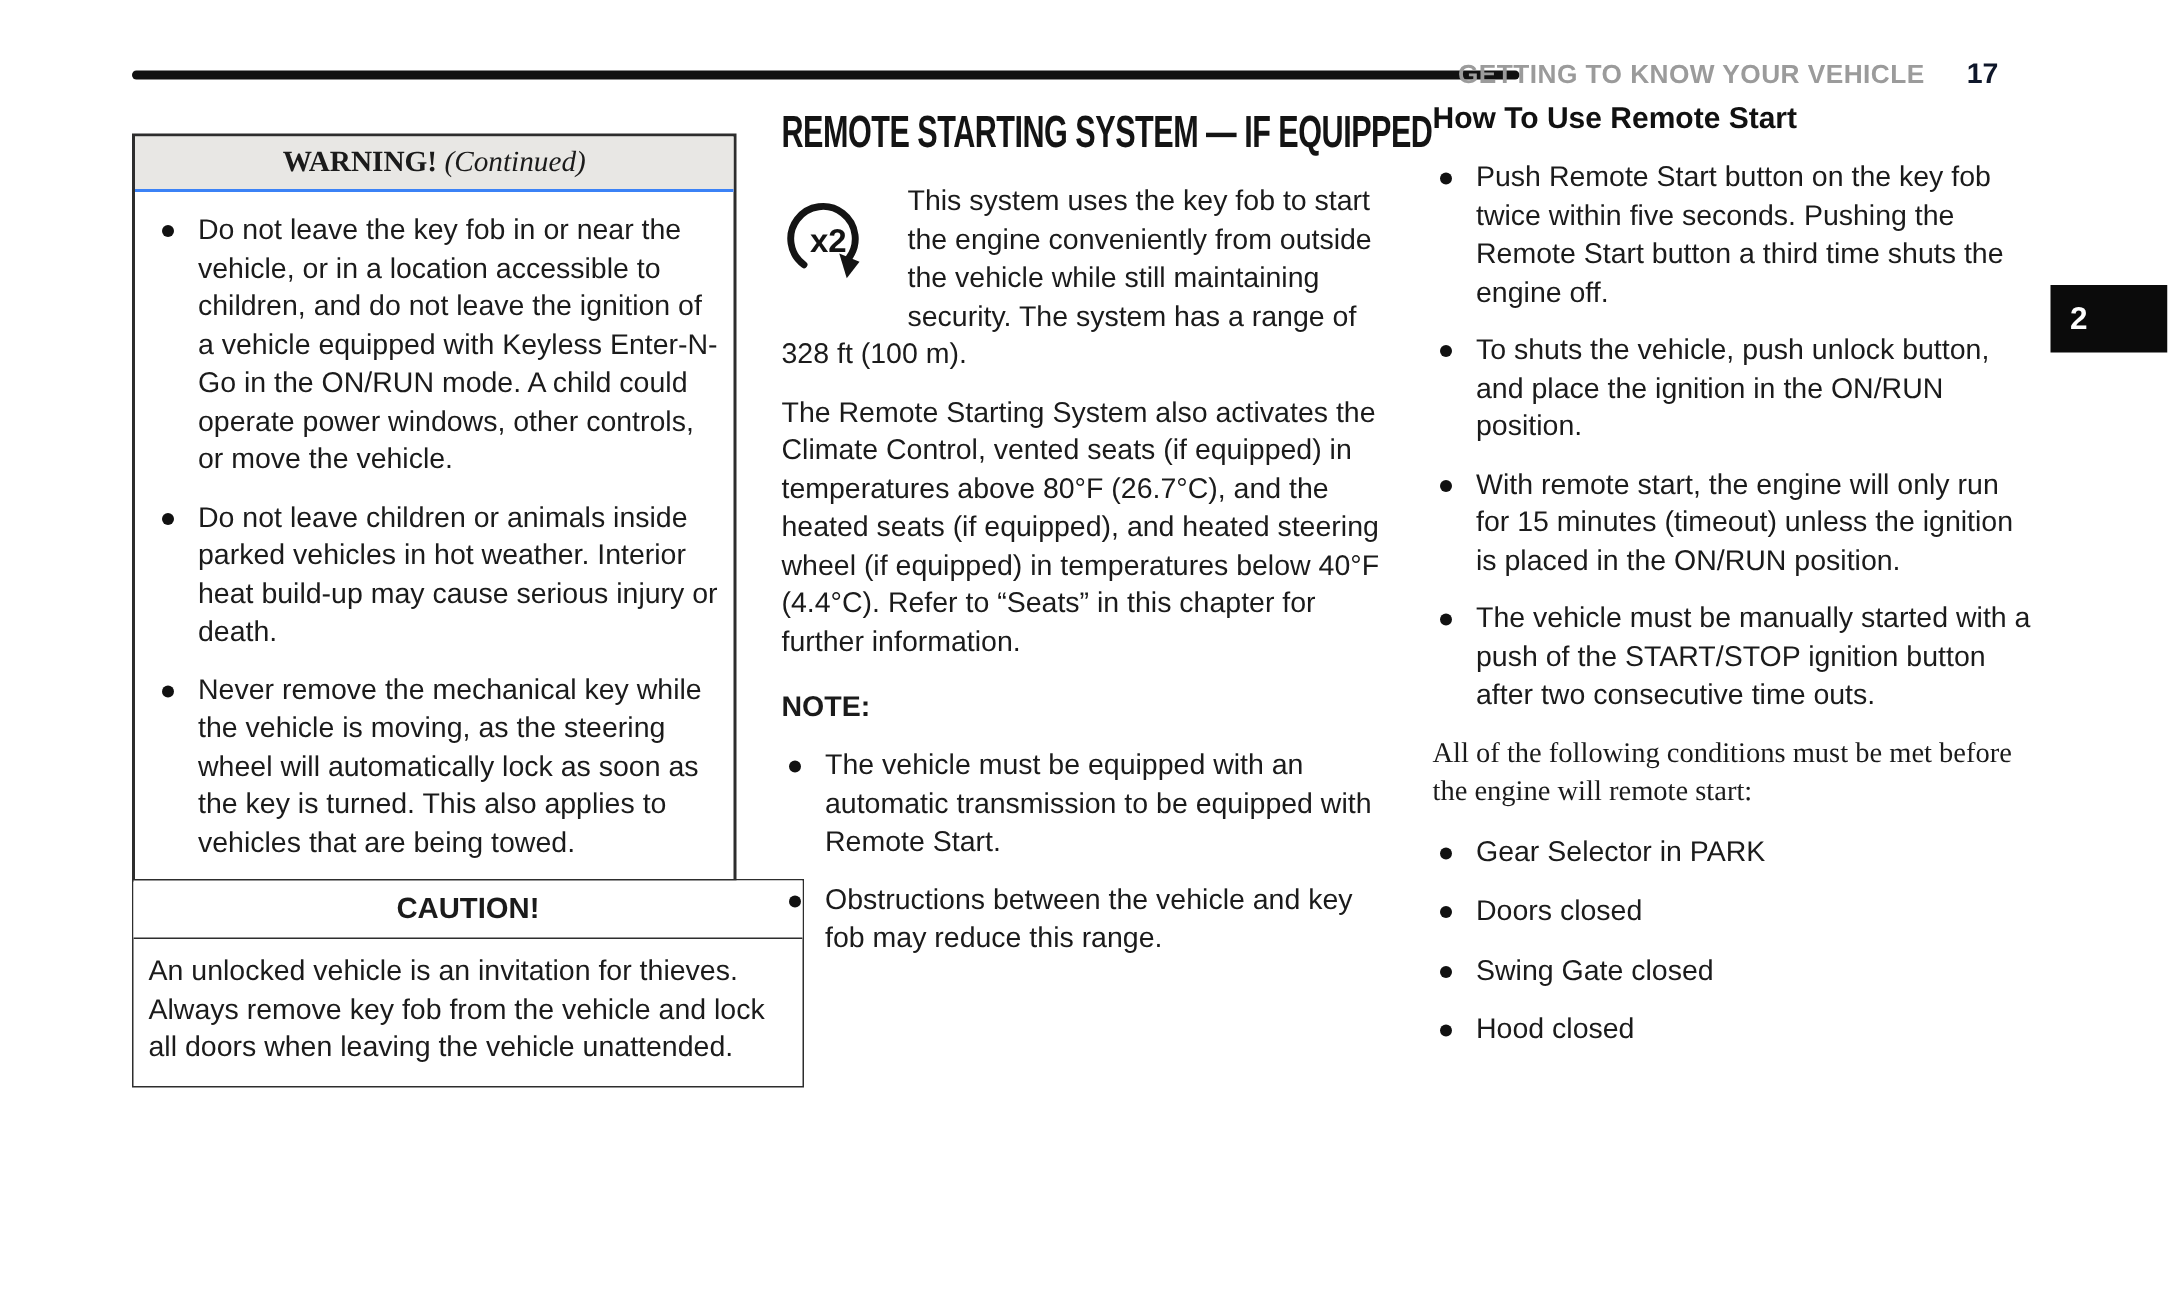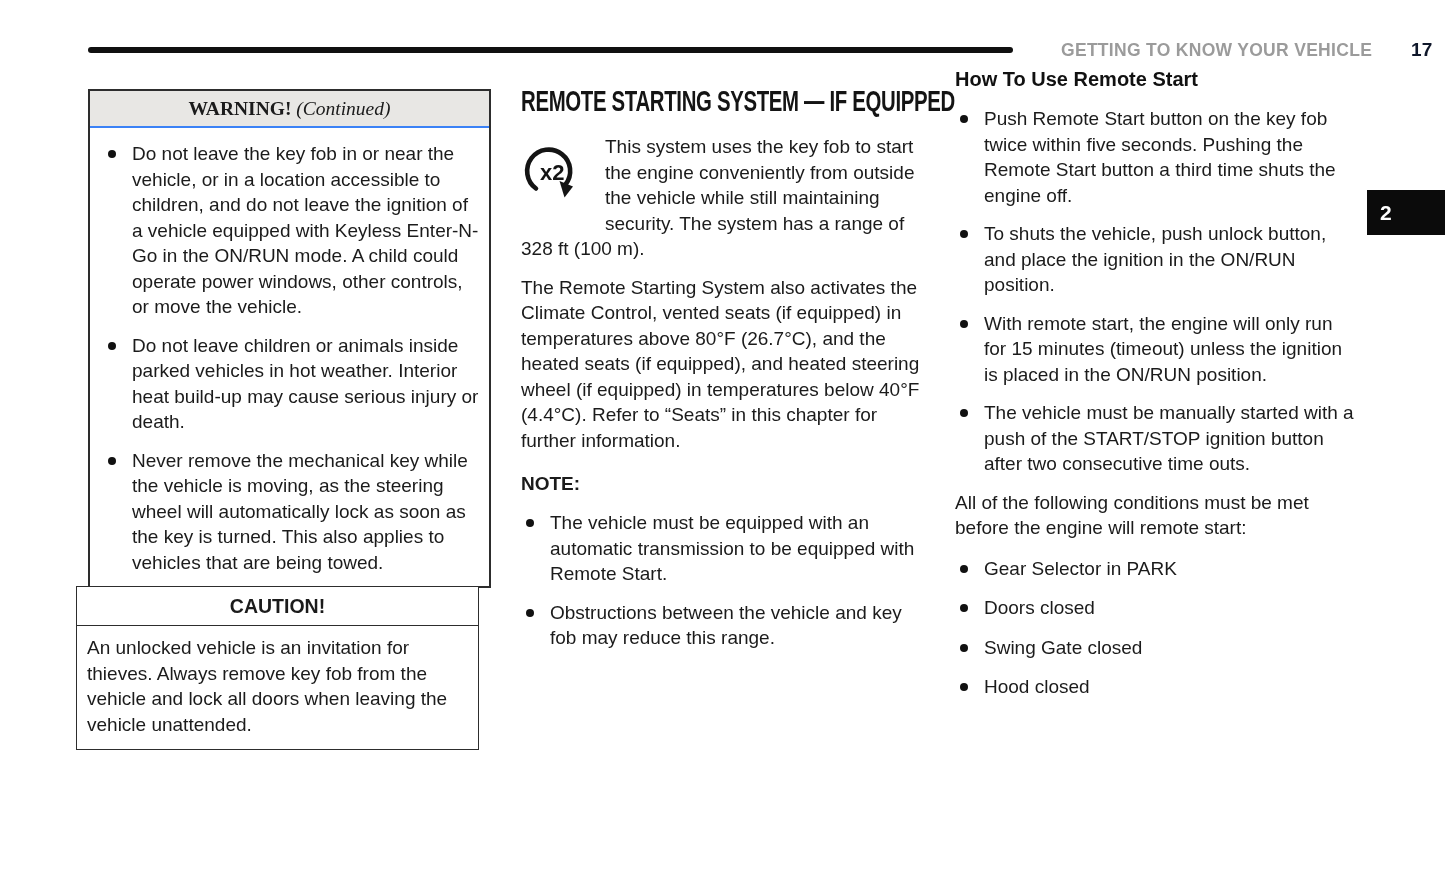--- a/index.html
+++ b/index.html
@@ -2,54 +2,54 @@
 <html><head>
 <meta charset="utf-8">
 <style>
   html,body{margin:0;padding:0;}
   body{
     width:1445px;height:874px;position:relative;background:#ffffff;
     font-family:"Liberation Sans",sans-serif;color:#1b1b1b;overflow:hidden;
   }
   
   .top-rule{position:absolute;left:88px;top:47px;width:925px;height:6px;background:#101010;border-radius:3px;}
-  .page-header{position:absolute;top:39px;left:1061px;width:330px;display:flex;align-items:baseline;gap:39px;justify-content:space-between;}
+  .page-header{position:absolute;top:39px;left:972px;width:330px;display:flex;align-items:baseline;gap:28px;justify-content:space-between;}
   .section-title{color:#9b9b9b;font-size:17.5px;font-weight:bold;letter-spacing:.3px;white-space:nowrap;}
   .page-number{color:#0f172a;font-size:19px;font-weight:bold;}
   
   .chapter-tab{position:absolute;left:1367px;top:190px;width:78px;height:45px;background:#0b0b0b;color:#fff;
     font-size:21px;font-weight:bold;display:flex;align-items:center;padding-left:13px;box-sizing:border-box;}
   
   .body-text{font-size:19px;line-height:25.5px;}
   ul.bullets{list-style:none;margin:0;padding:0;}
   ul.bullets li{position:relative;padding-left:29px;margin:0 0 13px 0;font-size:19px;line-height:25.5px;}
   ul.bullets li::before{content:"";position:absolute;left:5px;top:9px;width:8px;height:8px;border-radius:50%;background:#111;}
   
   .warning-box{position:absolute;left:88px;top:89px;width:403px;border:2px solid #2d2d2d;box-sizing:border-box;}
   .warning-box .box-header{background:#e8e7e4;border-bottom:2px solid #3b82f6;text-align:center;
     font-size:19.5px;padding:7px 4px 6px 4px;font-family:Liberation Serif, serif;}
   .warning-box .box-header b{font-weight:bold;}
   .warning-box .box-header i{font-style:italic;font-weight:normal;}
   .warning-box .box-body{padding:13px 9px 9px 13px;}
-  .caution-box{position:absolute;left:76px;top:586px;width:403px;border:1.5px solid #2d2d2d;box-sizing:border-box;}
+  .caution-box{position:absolute;left:88px;top:586px;width:448px;border:1.5px solid #2d2d2d;box-sizing:border-box;}
   .caution-box .box-header{background:#ffffff;border-bottom:1.5px solid #2d2d2d;text-align:center;
     font-size:19.5px;font-weight:bold;padding:8px 4px 7px 4px;}
   .caution-box .box-body{padding:9px 10px 12px 10px;}
   
-  .mid-col{position:absolute;left:521px;top:84px;width:400px;}
+  .mid-col{position:absolute;left:521px;top:72px;width:400px;}
   .mid-title{margin:0 0 16px 0;white-space:nowrap;font-size:30px;font-weight:bold;letter-spacing:-.5px;
     transform:scaleX(.68);transform-origin:left center;color:#141414;}
   .icon-float{float:left;width:84px;height:100px;}
   .x2-icon{margin-top:8px;}
   .mid-col p{margin:0 0 13px 0;}
   .note-label{font-weight:bold;font-size:19px;margin:20px 0 15px 0;}
   
   .right-col{position:absolute;left:955px;top:68px;width:401px;}
   .right-title{margin:0 0 15px 0;font-size:20px;font-weight:bold;color:#111;}
-  .conditions-intro{margin:5px 0 15px 0;}
+  .conditions-intro{margin:5px 0 15px 0;font-family:Liberation Serif, serif;}
   ul.conditions li{margin-bottom:14px;}
 </style>
 </head>
 <body>
 
 <div class="top-rule"></div>
 <div class="page-header">
   <span class="section-title">GETTING TO KNOW YOUR VEHICLE</span>
   <span class="page-number">17</span>
 </div>

